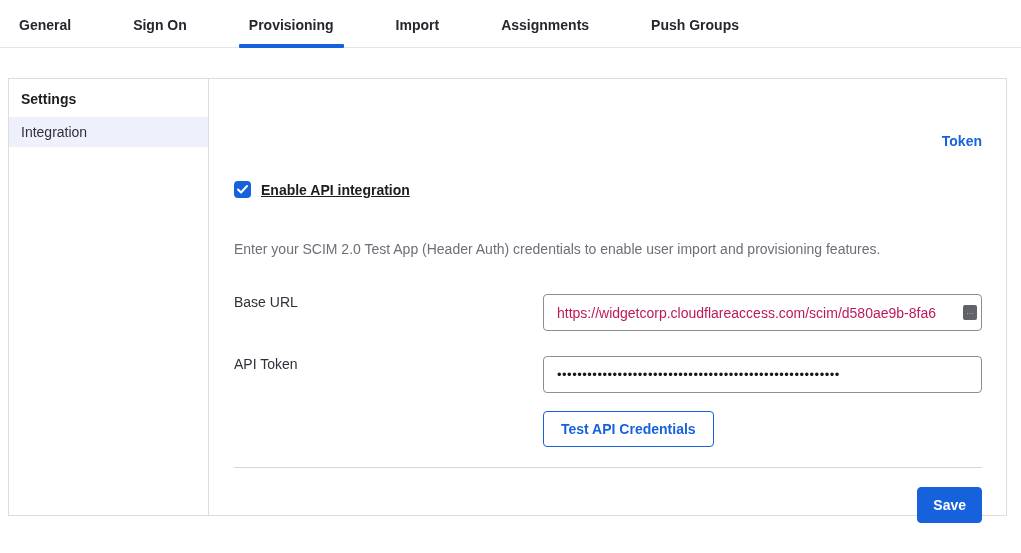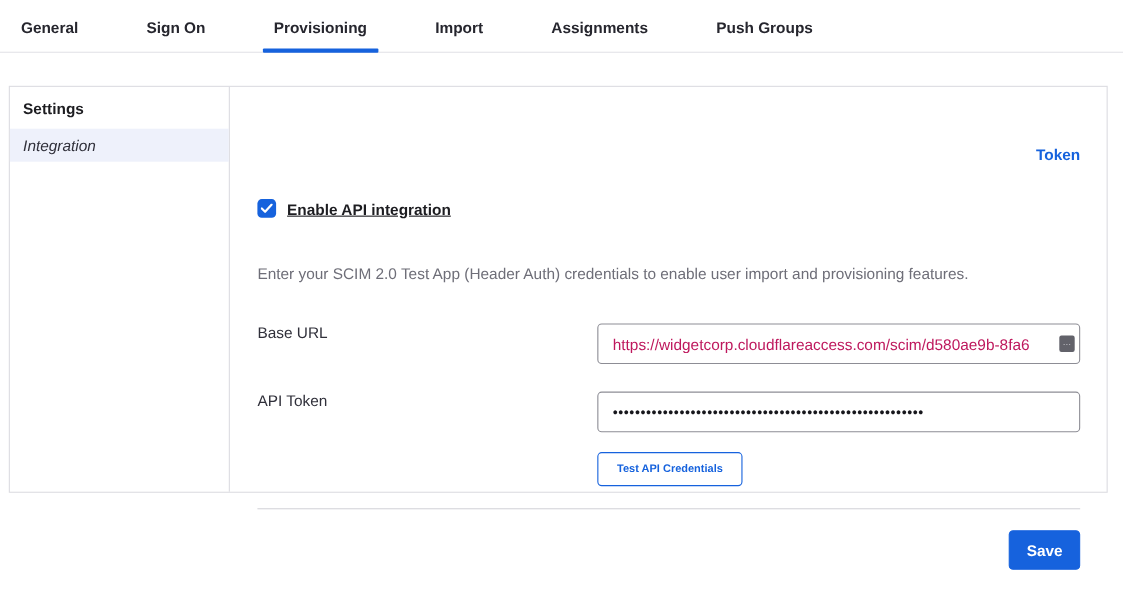--- a/index.html
+++ b/index.html
@@ -8,28 +8,28 @@
 
   
   .tabbar { display: flex; align-items: flex-end; height: 48px;
     padding-left: 9px; border-bottom: 1px solid #e3e3e8; gap: 28px; }
   .tab { position: relative; padding: 0 10px 14px; margin-right: 14px;
     font-size: 14px; font-weight: 700; color: #26262e; cursor: pointer; white-space: nowrap; }
   .tab.active::after { content: ""; position: absolute; left: 0; right: 0; bottom: -1px;
     height: 4px; background: #1662dd; border-radius: 1px; }
 
   
-  .panel { display: flex; width: 999px; height: 370px; margin: 30px 14px 0 8px;
+  .panel { display: flex; width: 999px; height: 438px; margin: 30px 14px 0 8px;
     border: 1px solid #dcdce1; background: #fff; }
 
   
   .sidebar { width: 200px; border-right: 1px solid #dcdce1; flex-shrink: 0; }
   .sidebar-header { padding: 12px 12px 10px 12px; font-size: 14px; font-weight: 700; color: #1d1d21; }
   .sidebar-item { padding: 7px 12px; font-size: 14px; color: #30303a; cursor: pointer; }
-  .sidebar-item.selected { background: #eef1fb; font-style: italic; }
+  .sidebar-item.selected { background: #eef1fb; }
 
   
   .main { flex: 1; padding: 0 24px 0 25px; }
   .cancel-row { margin-top: 53px; text-align: right; }
   .cancel-link { font-size: 14px; font-weight: 700; color: #1662dd; cursor: pointer; text-decoration: none; }
 
   .checkbox-row { margin-top: 31px; display: flex; align-items: center; }
   .checkbox { width: 17px; height: 17px; background: #1662dd; border-radius: 4px;
     display: inline-flex; align-items: center; justify-content: center; cursor: pointer; flex-shrink: 0; }
   .checkbox svg { display: block; }
@@ -45,21 +45,21 @@
     padding: 0 20px 0 13px; font-size: 14px; color: #be185d;
     font-family: "Liberation Sans", sans-serif; outline: none; background: #fff;
     white-space: nowrap; overflow: hidden; }
   .text-input.masked { letter-spacing: 0.5px; color: #17171c; padding-right: 8px; font-size: 13px; }
   .overflow-marker { position: absolute; right: 5px; top: 11px; width: 14px; height: 15px;
     background: #62626a; border-radius: 2px; color: #c9c9ce; font-size: 8px;
     line-height: 13px; text-align: center; pointer-events: none; }
 
   .actions-row { padding-left: 309px; margin-top: -7px; }
   .test-btn { display: inline-block; background: #fff; border: 1px solid #1662dd; border-radius: 4px;
-    color: #1662dd; font-size: 10px; font-weight: 700; padding: 9px 17px; cursor: pointer;
+    color: #1662dd; font-size: 14px; font-weight: 700; padding: 9px 17px; cursor: pointer;
     font-family: "Liberation Sans", sans-serif; }
 
   .divider { height: 1px; background: #d5d5da; margin-top: 20px; }
 
   .save-row { margin-top: 19px; text-align: right; }
   .save-btn { background: #1662dd; border: 1px solid #1662dd; border-radius: 4px; color: #ffffff;
     font-size: 14px; font-weight: 700; padding: 9px 15px; cursor: pointer;
     font-family: "Liberation Sans", sans-serif; }
 </style>
 </head>

